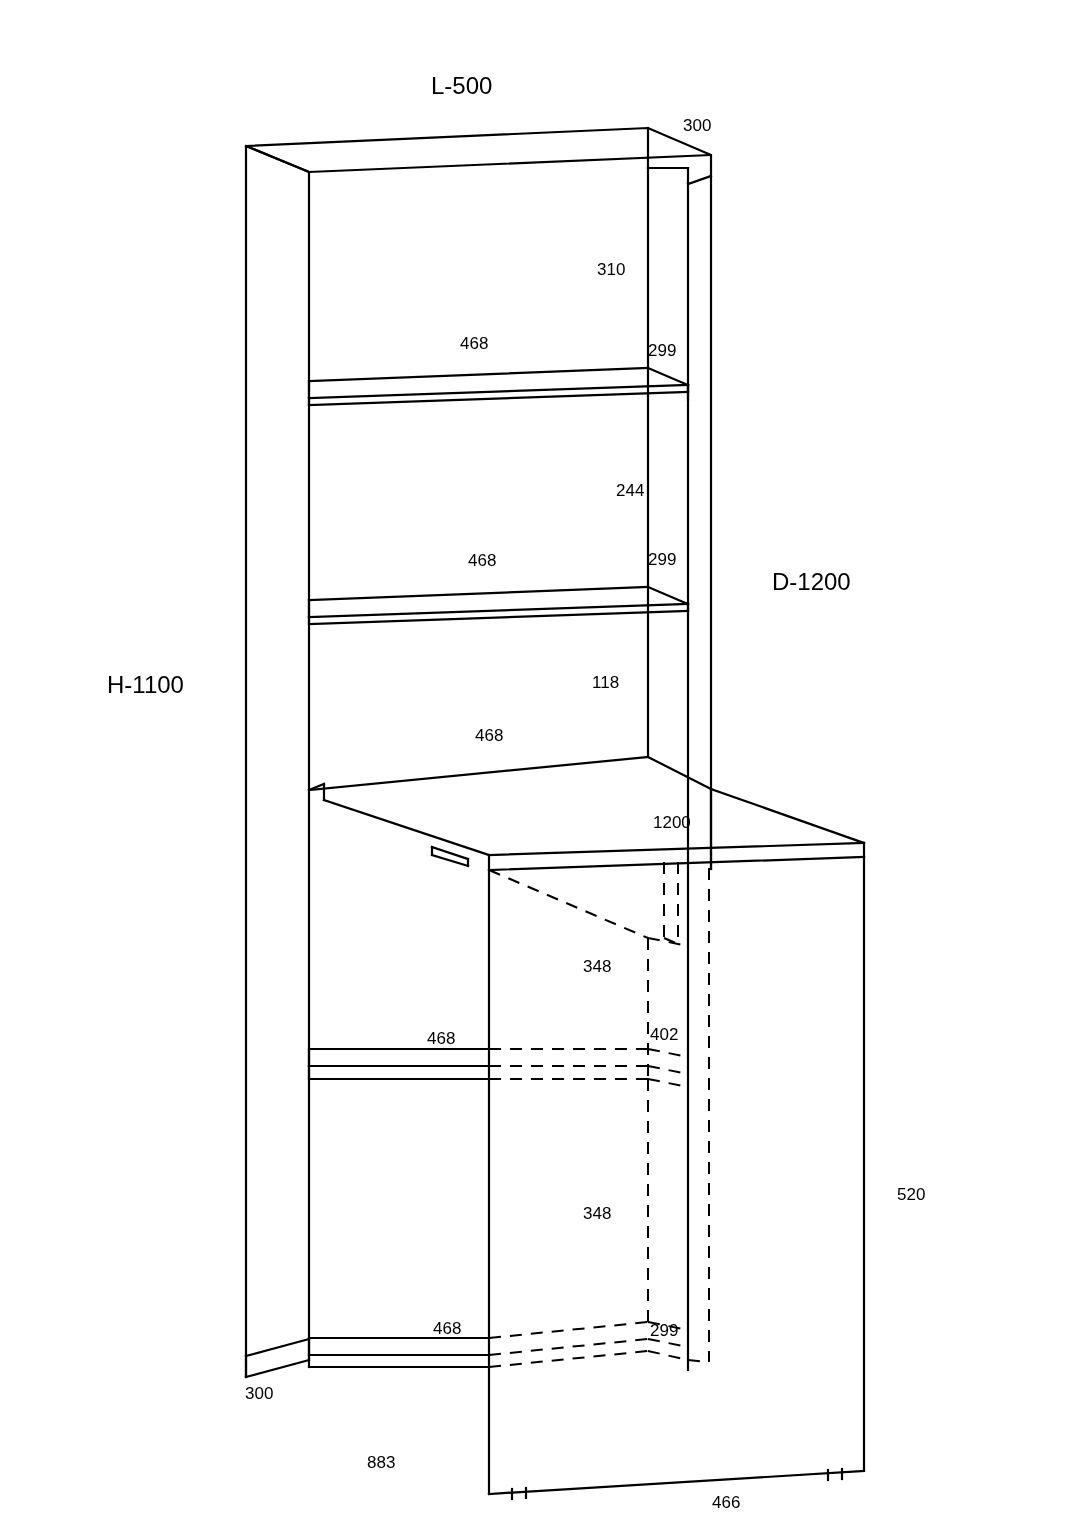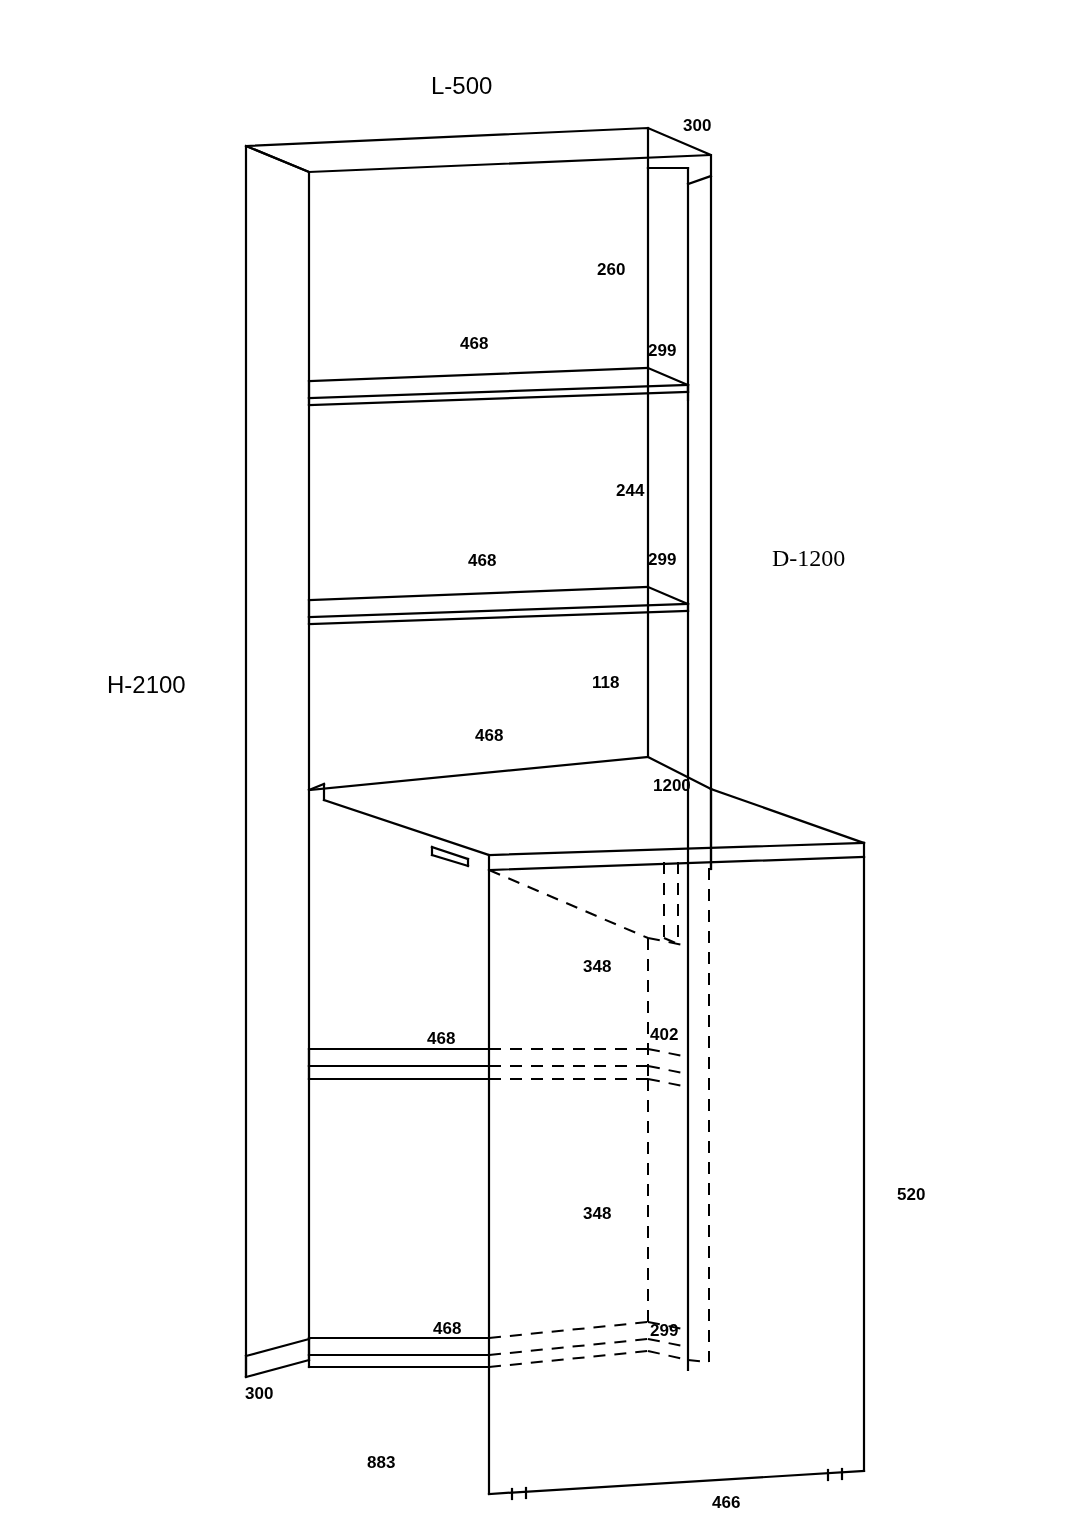--- a/index.html
+++ b/index.html
@@ -21,21 +21,21 @@
   #drawing {
     position: absolute;
     left: 0;
     top: 0;
     width: 1090px;
     height: 1539px;
   }
   .lbl {
     position: absolute;
     font-family: "Liberation Sans", sans-serif;
-    font-weight: bold;
+    font-weight: normal;
     white-space: nowrap;
     line-height: 1;
     color: #000000;
   }
   .dim {
     font-size: 17px;
   }
   .big {
     font-size: 24px;
     font-weight: normal;
@@ -143,33 +143,33 @@
       <path d="M489,1355 L648,1339"></path>
       <path d="M489,1367 L648,1351"></path>
       <path d="M648,1322 L688,1330"></path>
       <path d="M648,1339 L688,1347"></path>
       <path d="M648,1351 L688,1360"></path>
       <path d="M688,1360 L709,1362"></path>
     </g>
   </svg>
 
   <div class="lbl big" style="left:431px; top:74px;">L-500</div>
-  <div class="lbl big" style="left:772px; top:546px;font-family:Liberation Serif, serif;">D-1200</div>
-  <div class="lbl big" style="left:107px; top:673px;">H-2100</div>
+  <div class="lbl big" style="left:772px; top:570px;">D-1200</div>
+  <div class="lbl big" style="left:107px; top:673px;">H-1100</div>
 
   <div class="lbl dim" style="left:683px; top:117px;">300</div>
-  <div class="lbl dim" style="left:597px; top:261px;">260</div>
+  <div class="lbl dim" style="left:597px; top:261px;">310</div>
   <div class="lbl dim" style="left:460px; top:335px;">468</div>
   <div class="lbl dim" style="left:648px; top:342px;">299</div>
   <div class="lbl dim" style="left:604px; top:482px;margin-left:12px;">244</div>
   <div class="lbl dim" style="left:468px; top:552px;">468</div>
   <div class="lbl dim" style="left:648px; top:551px;">299</div>
   <div class="lbl dim" style="left:592px; top:674px;">118</div>
   <div class="lbl dim" style="left:475px; top:727px;">468</div>
-  <div class="lbl dim" style="left:653px; top:777px;">1200</div>
+  <div class="lbl dim" style="left:653px; top:814px;">1200</div>
   <div class="lbl dim" style="left:583px; top:958px;">348</div>
   <div class="lbl dim" style="left:427px; top:1030px;">468</div>
   <div class="lbl dim" style="left:650px; top:1026px;">402</div>
   <div class="lbl dim" style="left:897px; top:1186px;">520</div>
   <div class="lbl dim" style="left:583px; top:1205px;">348</div>
   <div class="lbl dim" style="left:433px; top:1320px;">468</div>
   <div class="lbl dim" style="left:650px; top:1322px;">299</div>
   <div class="lbl dim" style="left:245px; top:1385px;">300</div>
   <div class="lbl dim" style="left:367px; top:1426px;margin-top:28px;">883</div>
   <div class="lbl dim" style="left:672px; top:1494px;margin-left:40px;">466</div>

